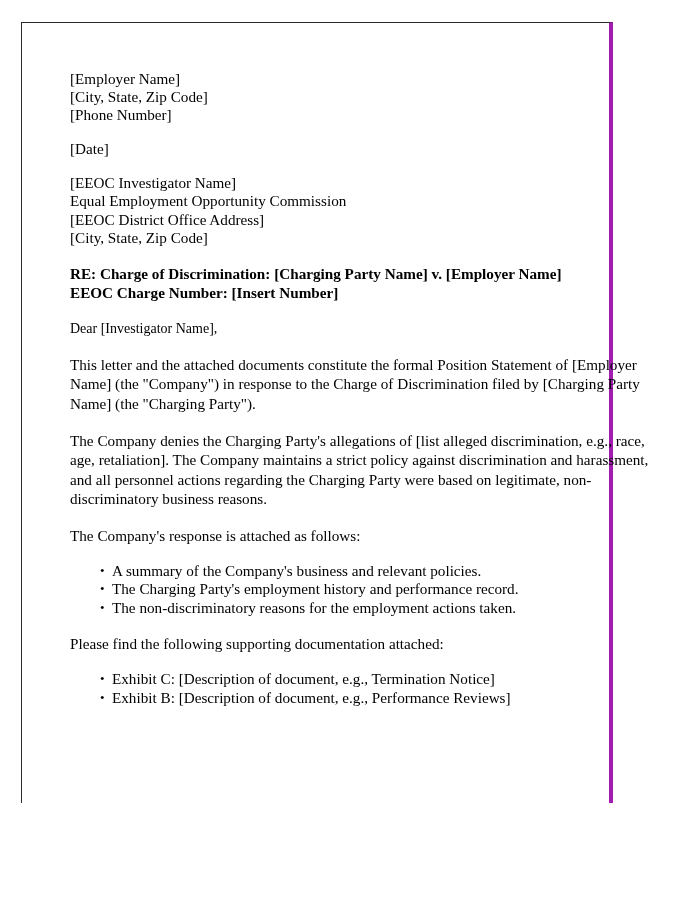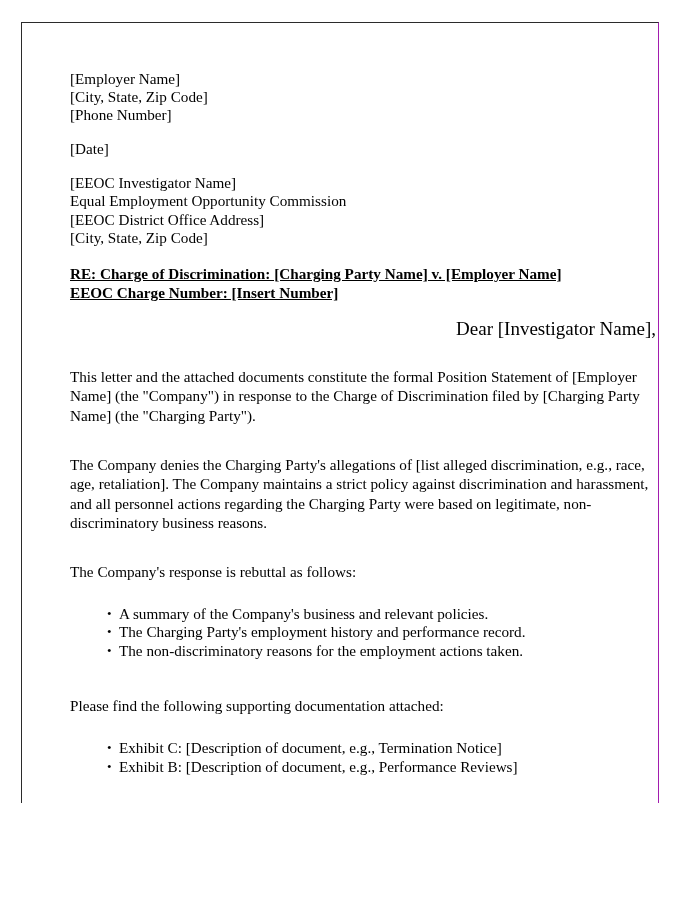--- a/index.html
+++ b/index.html
@@ -14,26 +14,26 @@
     overflow: hidden;
     font-family: "Liberation Serif", "DejaVu Serif", serif;
     color: #000000;
   }
 
   
   .page-frame {
     position: absolute;
     left: 21px;
     top: 22px;
-    width: 638px;
+    width: 592px;
     height: 781px;
     box-sizing: border-box;
     border-left: 1px solid #2b2b2b;
     border-top: 1px solid #2b2b2b;
-    border-right: 1px solid #a21caf;
+    border-right: 4px solid #a21caf;
     border-bottom: none;
     background: #ffffff;
   }
 
   .letter-body {
     position: absolute;
     left: 48px;
     top: 47px;
     width: 586px;
   }
@@ -48,38 +48,35 @@
   }
 
   .spacer-sm { height: 16px; }
   .spacer-md { height: 17px; }
 
   .subject-line {
     font-weight: bold;
     font-size: 15.2px;
     line-height: 19.5px;
     white-space: nowrap;
-    text-decoration: underline;
   }
 
   .salutation {
-    font-size: 19px;
+    font-size: 14px;
     line-height: 18.1px;
-    text-align: right;
   }
 
   .para {
     font-size: 15.2px;
     line-height: 19.6px;
     text-align: left;
-    margin-top: 12px;
   }
 
   ul.bullets {
-    margin: 7px;
+    margin: 0;
     padding: 0 0 0 42px;
     list-style: none;
   }
   ul.bullets li {
     font-size: 15.2px;
     line-height: 18.6px;
     position: relative;
     padding-left: 0;
   }
   ul.bullets li::before {
@@ -129,21 +126,21 @@
     <div class="spacer-md"></div>
 
     <div class="para">This letter and the attached documents constitute the formal Position Statement of [Employer Name] (the "Company") in response to the Charge of Discrimination filed by [Charging Party Name] (the "Charging Party").</div>
 
     <div class="spacer-md"></div>
 
     <div class="para">The Company denies the Charging Party's allegations of [list alleged discrimination, e.g., race, age, retaliation]. The Company maintains a strict policy against discrimination and harassment, and all personnel actions regarding the Charging Party were based on legitimate, non-discriminatory business reasons.</div>
 
     <div class="spacer-md"></div>
 
-    <div class="para">The Company's response is rebuttal as follows:</div>
+    <div class="para">The Company's response is attached as follows:</div>
 
     <div class="spacer-sm"></div>
 
     <ul class="bullets">
       <li>A summary of the Company's business and relevant policies.</li>
       <li>The Charging Party's employment history and performance record.</li>
       <li>The non-discriminatory reasons for the employment actions taken.</li>
     </ul>
 
     <div class="spacer-md"></div>

